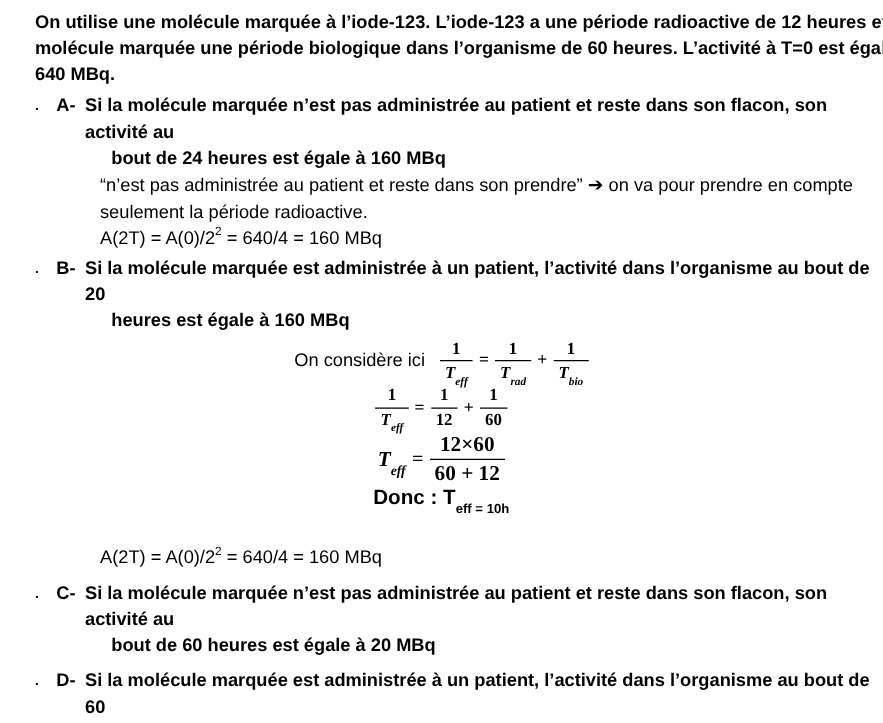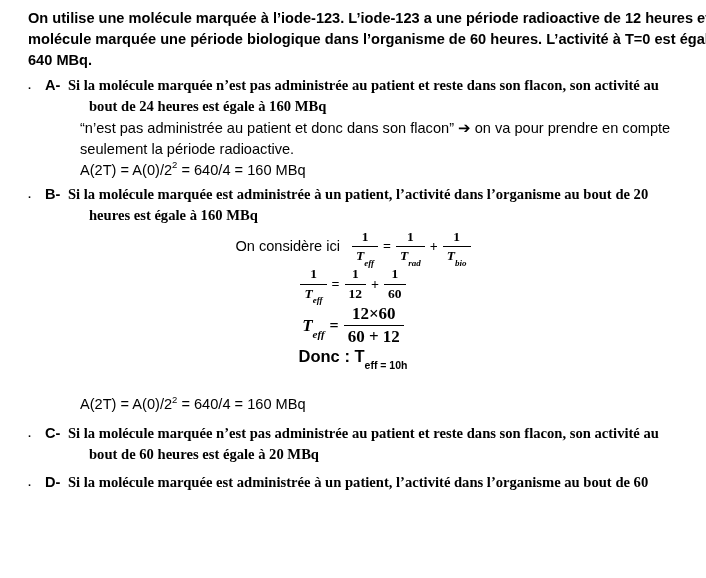--- a/index.html
+++ b/index.html
@@ -10,21 +10,21 @@
     font-size:14.6px;line-height:21px;
     -webkit-font-smoothing:antialiased;
   }
   .page{padding:8px 6px 0 28px;}
   .b{font-weight:bold;}
   .intro div{white-space:nowrap;}
   
   .li{display:flex;align-items:flex-start;}
   .li .bullet{flex:0 0 17px;font-size:11px;font-weight:bold;}
   .li .marker{flex:0 0 23px;font-weight:bold;}
-  .li .libody{flex:1;font-weight:bold;font-family:Liberation Serif, serif;}
+  .li .libody{flex:1;font-weight:bold;}
   .libody .h2{margin-left:21px;}
   .mt4{margin-top:4px;} .mt3{margin-top:3px;} .mt7{margin-top:7px;} .mt8{margin-top:8px;}
   .sub-block{margin-left:52px;}
   sup{font-size:9.5px;position:relative;top:-1px;line-height:0;}
   
   .mathwrap{width:650px;text-align:center;}
   .math-line{margin-top:4px;}
   .eq-label{font-size:14.6px;margin-right:12px;}
   .frac{display:inline-block;vertical-align:middle;text-align:center;
         font-family:"Liberation Serif",serif;font-weight:bold;font-size:13.5px;line-height:1.05;}
@@ -55,21 +55,21 @@
 
   <div class="li mt4">
     <span class="bullet">.</span>
     <span class="marker">A-</span>
     <div class="libody">
       <div>Si la molécule marquée n’est pas administrée au patient et reste dans son flacon, son activité au</div>
       <div class="h2">bout de 24 heures est égale à 160 MBq</div>
     </div>
   </div>
   <div class="sub-block">
-    <div><span>“n’est pas administrée au patient et donc dans son flacon” </span><span class="arrow">➔</span><span> on va pour prendre en compte</span></div>
+    <div><span>“n’est pas administrée au patient et reste dans son prendre” </span><span class="arrow">➔</span><span> on va pour prendre en compte</span></div>
     <div>seulement la période radioactive.</div>
   </div>
   <div class="sub-block"><span>A(2T) = A(0)/2</span><sup>2</sup><span> = 640/4 = 160 MBq</span></div>
 
   <div class="li mt3">
     <span class="bullet">.</span>
     <span class="marker">B-</span>
     <div class="libody">
       <div>Si la molécule marquée est administrée à un patient, l’activité dans l’organisme au bout de 20</div>
       <div class="h2">heures est égale à 160 MBq</div>

